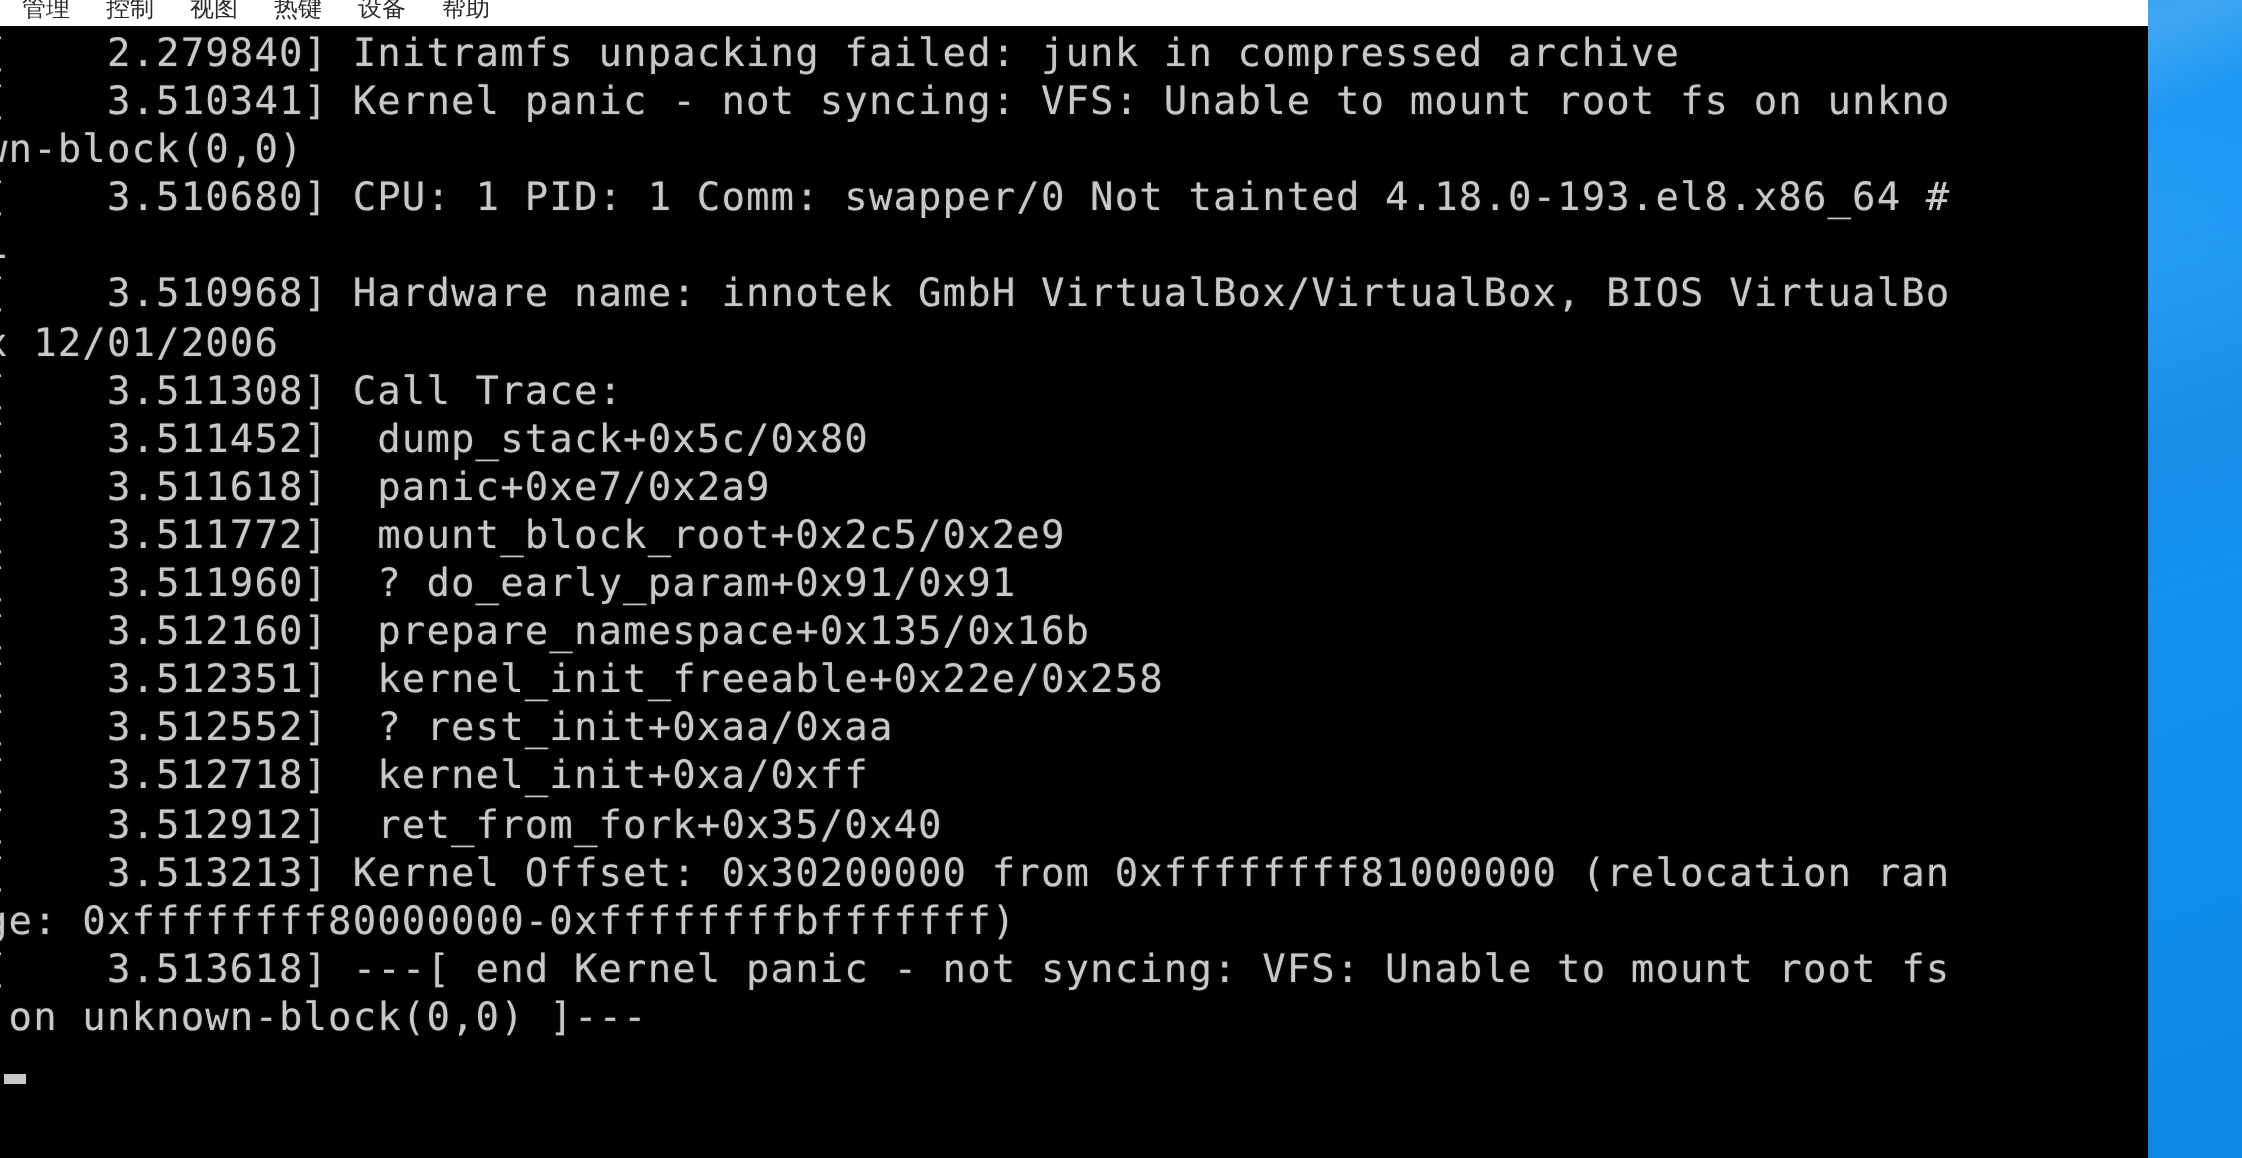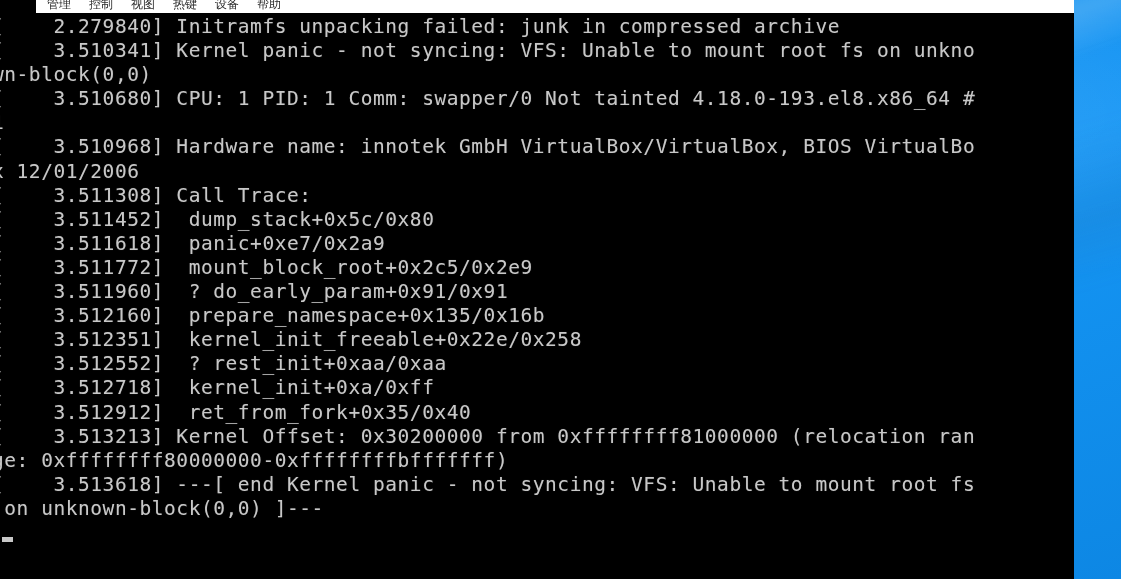--- a/index.html
+++ b/index.html
@@ -69,21 +69,20 @@
 
   
   #menubar {
     position: absolute;
     left: 0;
     top: 0;
     width: 1074px;
     height: 13px;
     background: #ffffff;
     overflow: hidden;
-    margin-left: 36px;
   }
   #menubar .menu-items {
     position: absolute;
     left: 2px;
     top: -4px;
     display: flex;
     gap: 0px;
     white-space: nowrap;
   }
   #menubar .menu-item {

